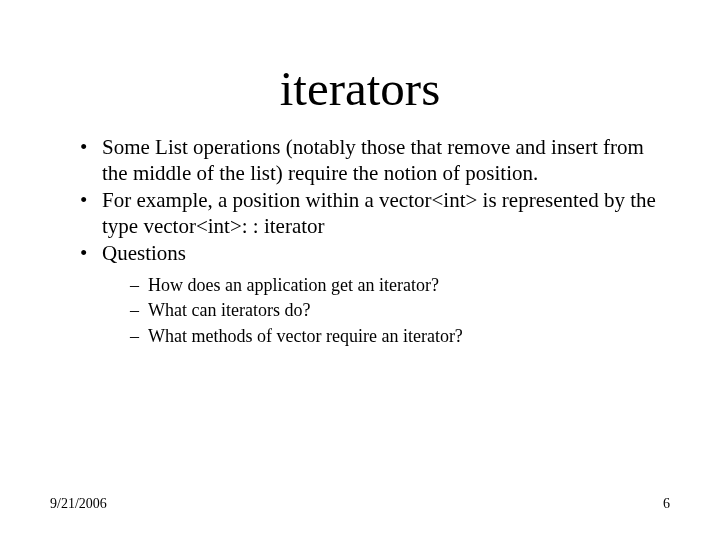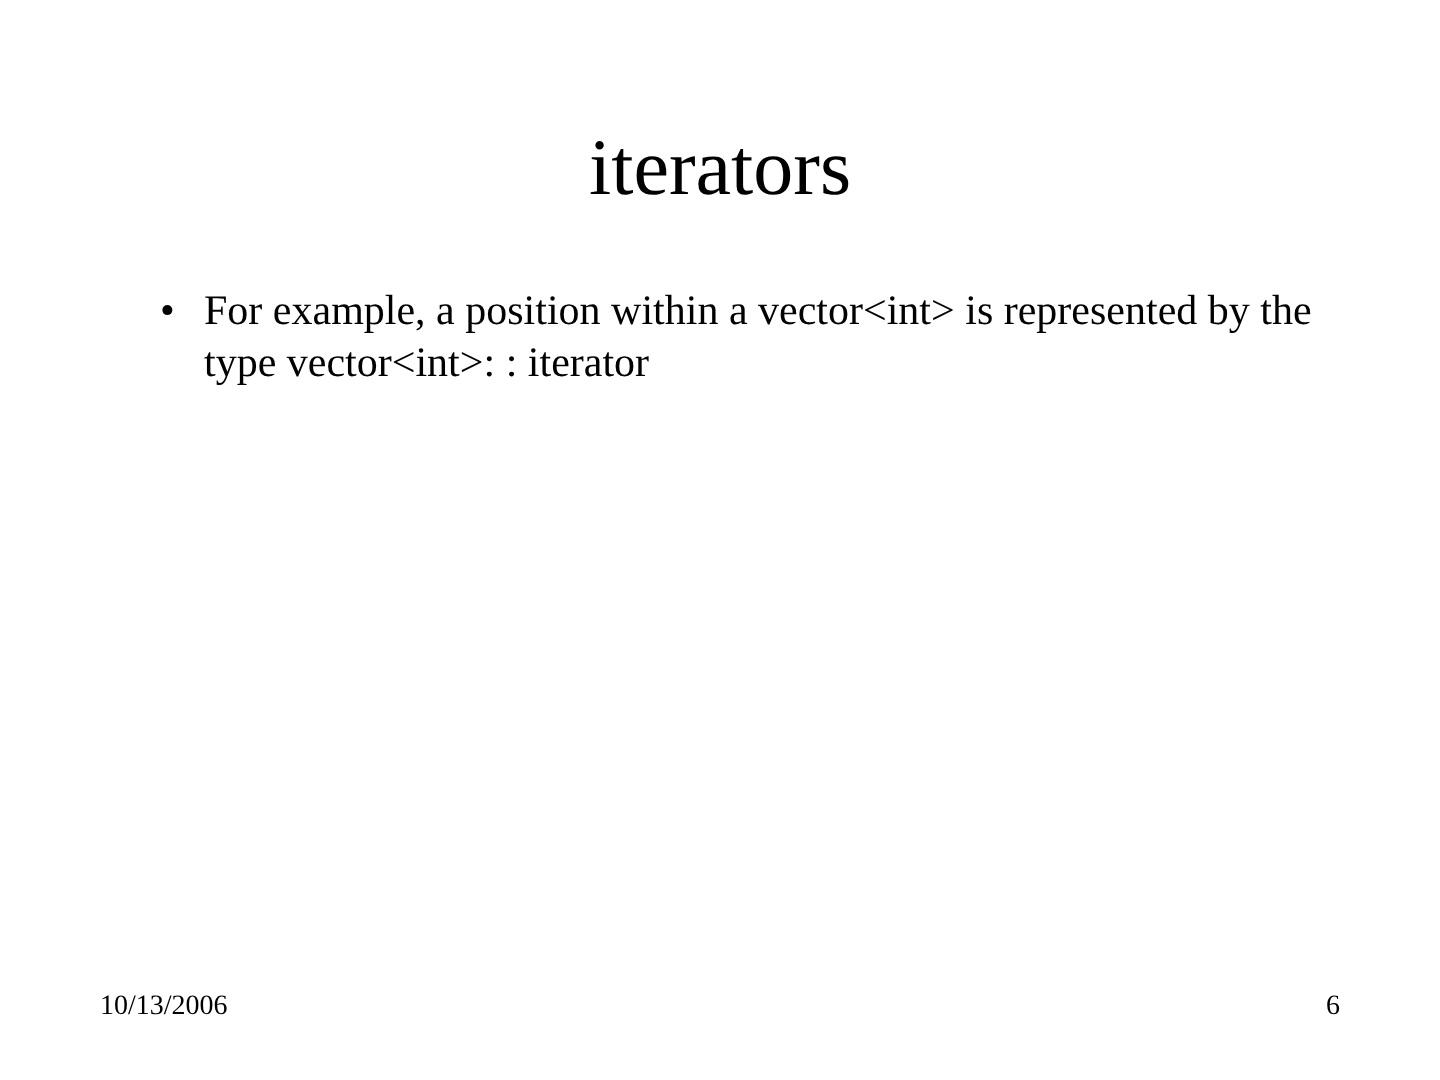--- a/index.html
+++ b/index.html
@@ -13,23 +13,23 @@
   }
   .slide {
     box-sizing: border-box;
     width: 720px;
     height: 540px;
     padding: 60px 50px 0 50px;
     position: relative;
   }
   .title {
     text-align: center;
-    font-size: 40px;
+    font-size: 49px;
     font-weight: normal;
-    margin: 0 0 36px 0;
+    margin: 0 0 18px 0;
   }
   ul.bullets {
     list-style: none;
     margin: 0;
     padding: 0 0 0 30px;
     font-size: 21px;
     line-height: 1.22;
   }
   ul.bullets > li {
     position: relative;
@@ -73,27 +73,44 @@
 </style>
 </head>
 <body>
 
 <div class="slide">
 
   <h1 class="title">iterators</h1>
 
   <ul class="bullets">
 
+    <li>
+      <span>Some List operations (notably those that remove and insert from the middle of the list) require the notion of position.</span>
+    </li>
 
 
     <li>
       <span>For example, a position within a vector&lt;int&gt; is represented by the type </span><span class="bold">vector&lt;int&gt;: : iterator</span>
     </li>
 
+    <li>
+      <span>Questions</span>
+      <ul class="subbullets">
+        <li>
+          <span>How does an application get an iterator?</span>
+        </li>
+        <li>
+          <span>What can iterators do?</span>
+        </li>
+        <li>
+          <span>What methods of vector require an iterator?</span>
+        </li>
+      </ul>
+    </li>
 
   </ul>
 
   <div class="footer">
-    <span>10/13/2006</span>
+    <span>9/21/2006</span>
     <span>6</span>
   </div>
 
 </div>
 
 </body></html>

